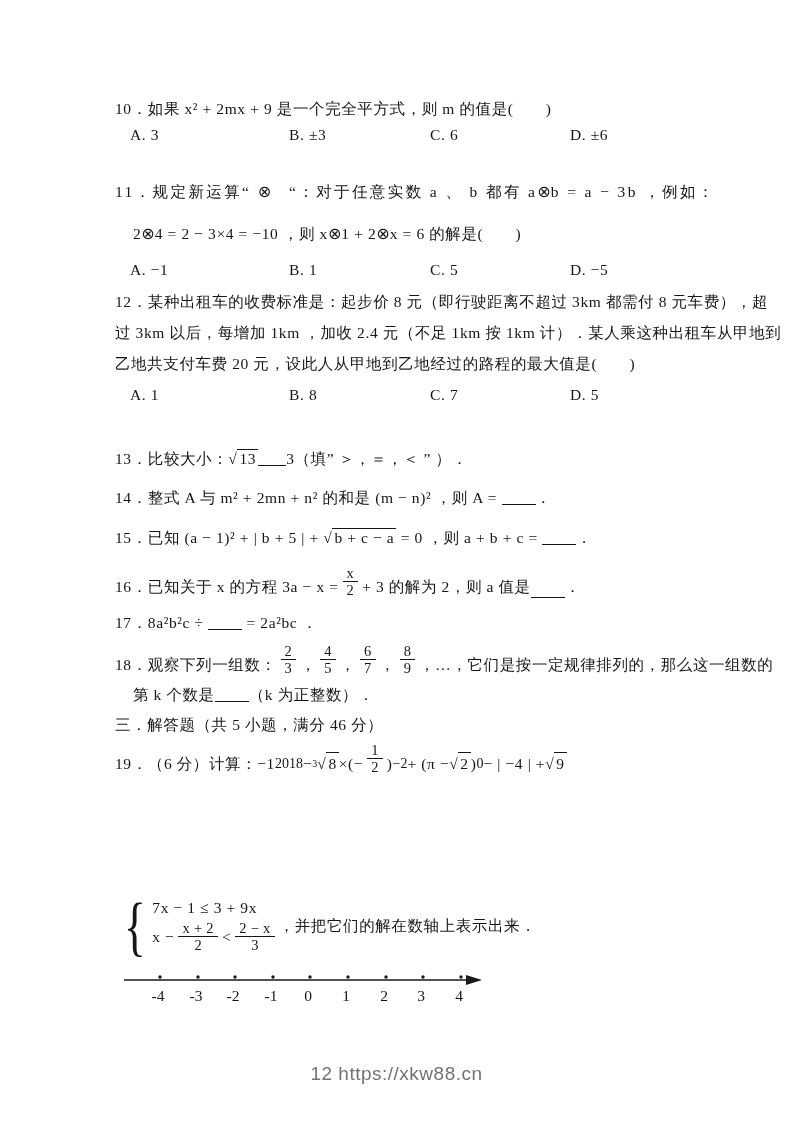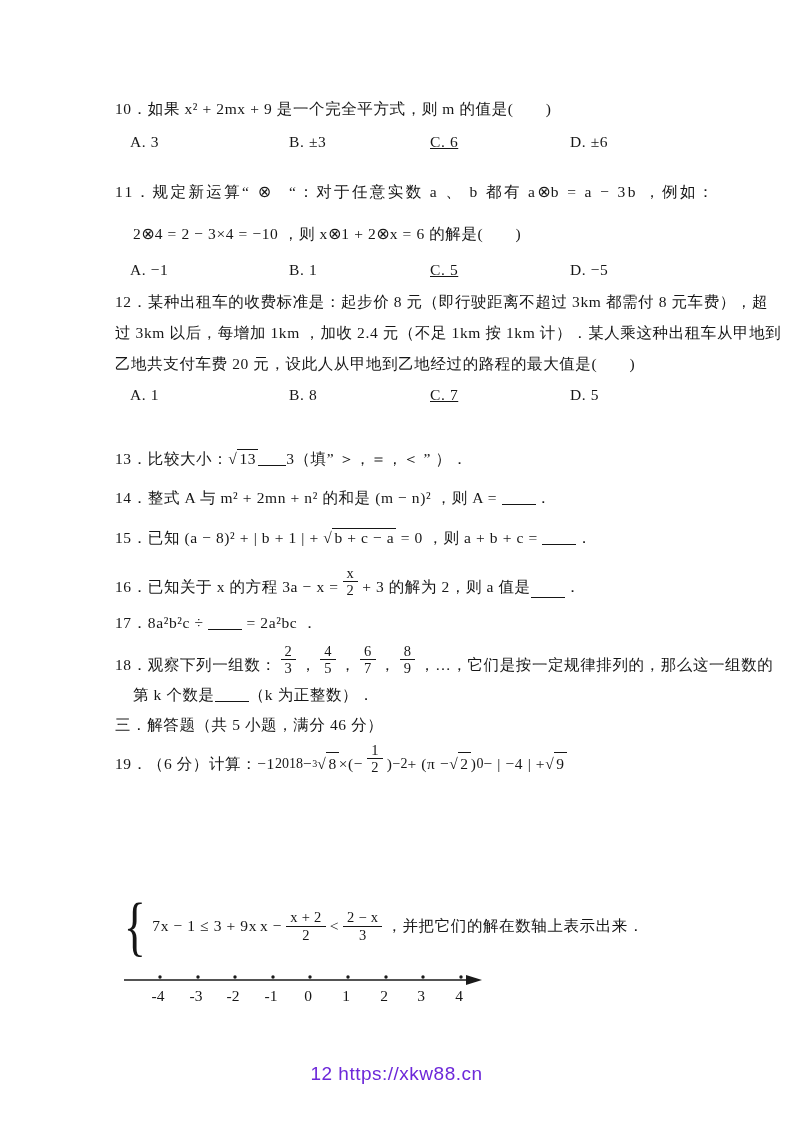--- a/index.html
+++ b/index.html
@@ -4,48 +4,48 @@
 <style>
   html,body{margin:0;padding:0;background:#ffffff;}
   .page{position:relative;width:793px;height:1122px;background:#fff;color:#161616;
         font-family:"Liberation Serif","DejaVu Serif",serif;font-size:15.5px;overflow:hidden;}
   .ln{position:absolute;left:115px;white-space:nowrap;letter-spacing:0.6px;line-height:22px;}
   .indent{left:133px;}
   .stretch{letter-spacing:2.4px;}
   .flexln{display:flex;align-items:flex-end;height:36px;}
   .opts{position:absolute;left:115px;width:580px;height:22px;}
   .op{position:absolute;white-space:nowrap;letter-spacing:0.6px;}
-  .op.a{left:15px;}.op.b{left:174px;}.op.c{left:315px;text-decoration:underline;}.op.d{left:455px;}
+  .op.a{left:15px;}.op.b{left:174px;}.op.c{left:315px;}.op.d{left:455px;}
   .blank{display:inline-block;width:34px;height:15px;border-bottom:1px solid #161616;vertical-align:-2px;}
   .blank.short{width:28px;}
   .frac{display:inline-flex;flex-direction:column;align-items:center;vertical-align:middle;
         margin:0 4px;line-height:1.12;font-size:14.5px;letter-spacing:0.3px;}
   .frac .fn{padding:0 4px;border-bottom:1.2px solid #161616;}
   .frac .fd{padding:0 4px;}
   .rad{border-top:1.2px solid #161616;padding:0 2px;}
   sup{font-size:14px;letter-spacing:0;}
   .supidx{font-size:10px;vertical-align:6px;letter-spacing:0;}
   .sym{font-family:"DejaVu Sans",sans-serif;font-size:16px;letter-spacing:0;}
   .q20wrap{position:absolute;left:115px;top:893px;display:flex;align-items:center;
            white-space:nowrap;letter-spacing:0.6px;}
   .brace{font-size:66px;font-weight:300;line-height:1;margin:0 1px 0 4px;transform:scaleX(0.7);}
-  .sys{display:flex;flex-direction:row;gap:3px;}
+  .sys{display:flex;flex-direction:column;gap:3px;}
   .sysrow{display:flex;align-items:center;white-space:nowrap;}
   .nl{position:absolute;left:120px;top:963px;}
   .nl text{font-family:"Liberation Serif","DejaVu Serif",serif;font-size:15.5px;fill:#161616;}
-  .footer{position:absolute;left:0;top:1063px;width:100%;text-align:center;color:#6d28d9;
+  .footer{position:absolute;left:0;top:1063px;width:100%;text-align:center;color:#737373;
           font-family:"Liberation Sans","DejaVu Sans",sans-serif;font-size:19px;letter-spacing:0.5px;}
 </style>
 </head>
 <body>
 
 <div class="page">
 
   <div class="ln" style="top:98px">10．如果 x² + 2mx + 9 是一个完全平方式，则 m 的值是(　　)</div>
-  <div class="opts" style="top:133px">
+  <div class="opts" style="top:126px">
     <span class="op a">A. 3</span>
     <span class="op b">B. ±3</span>
     <span class="op c">C. 6</span>
     <span class="op d">D. ±6</span>
   </div>
 
   <div class="ln stretch" style="top:181px">
     <span>11．规定新运算“ </span><span class="sym">⊗</span><span>　“：对于任意实数 a 、 b 都有 a</span><span class="sym">⊗</span><span>b = a − 3b ，例如：</span>
   </div>
   <div class="ln indent" style="top:223px">
@@ -71,21 +71,21 @@
 
   <div class="ln" style="top:448px">
     <span>13．比较大小：√</span><span class="rad">13</span><span class="blank short"></span><span>3（填” ＞，＝，＜ ” ）．</span>
   </div>
 
   <div class="ln" style="top:487px">
     <span>14．整式 A 与 m² + 2mn + n² 的和是 (m − n)² ，则 A = </span><span class="blank"></span><span>．</span>
   </div>
 
   <div class="ln" style="top:527px">
-    <span>15．已知 (a − 8)² + | b + 1 | + √</span><span class="rad">b + c − a</span><span> = 0 ，则 a + b + c = </span><span class="blank"></span><span>．</span>
+    <span>15．已知 (a − 1)² + | b + 5 | + √</span><span class="rad">b + c − a</span><span> = 0 ，则 a + b + c = </span><span class="blank"></span><span>．</span>
   </div>
 
   <div class="ln flexln" style="top:562px">
     <span>16．已知关于 x 的方程 3a − x = </span>
     <span class="frac">
         <span class="fn">x</span>
         <span class="fd">2</span>
       </span>
     <span> + 3 的解为 2，则 a 值是</span>
       <span class="blank"></span>

